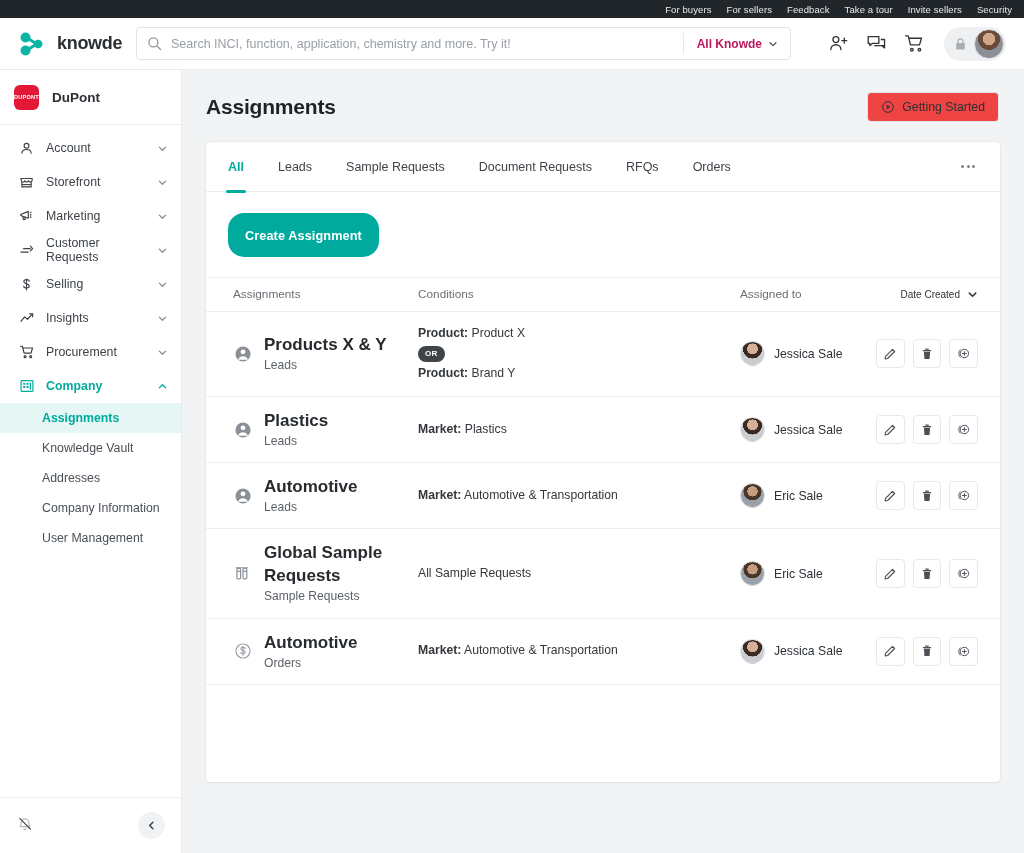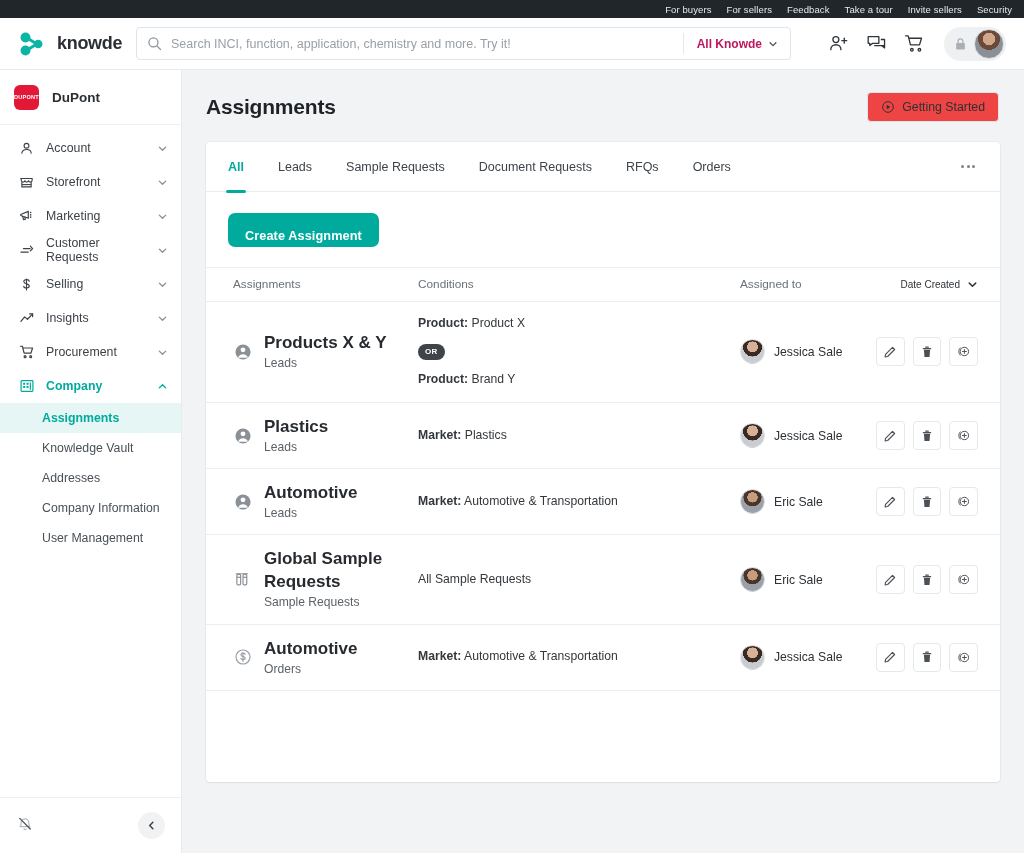--- a/index.html
+++ b/index.html
@@ -218,22 +218,22 @@
     height: 2.5px; background: #00ab9e; border-radius: 2px;
   }
   .kebab { margin-left: auto; cursor: pointer; display: flex; gap: 2.5px; padding: 6px; }
   .kebab i { width: 3px; height: 3px; border-radius: 50%; background: #7d8489; display:block; }
 
   .create-row { padding: 21px 22px 20px 22px; }
   .btn-create {
     background: #00ab9e;
     color: #fff;
     border: none;
-    border-radius: 7px;
-    height: 34px;
+    border-radius: 16px;
+    height: 44px;
     padding: 16px 17px;
     font-size: 12.7px;
     font-weight: 600;
     font-family: "Liberation Sans", sans-serif;
     cursor: pointer;
     letter-spacing: .1px;
   }
 
   table.assignments { width: 100%; border-collapse: collapse; table-layout: fixed; }
   table.assignments thead th {
@@ -267,21 +267,21 @@
   .cond b { font-weight: 700; }
   .or-badge {
     display: inline-block;
     background: #3e444a;
     color: #fff;
     font-size: 8px;
     font-weight: 700;
     letter-spacing: .4px;
     border-radius: 9px;
     padding: 2.5px 7px 2.5px 7px;
-    margin: 11px 0;
+    margin: 3px 0;
   }
 
   .assignee { display: flex; align-items: center; gap: 9px; }
   .avatar-sm {
     width: 25px; height: 25px; border-radius: 50%;
     border: 1px solid #e2e4e6;
     flex: 0 0 25px;
   }
   .av-f { background: radial-gradient(circle at 50% 30%, #d6b098 0 27%, #3a2a22 28% 48%, #c9ccd1 49% 100%); }
   .av-m { background: radial-gradient(circle at 50% 32%, #c79d80 0 26%, #4a3529 27% 46%, #9aa1ab 47% 100%); }

